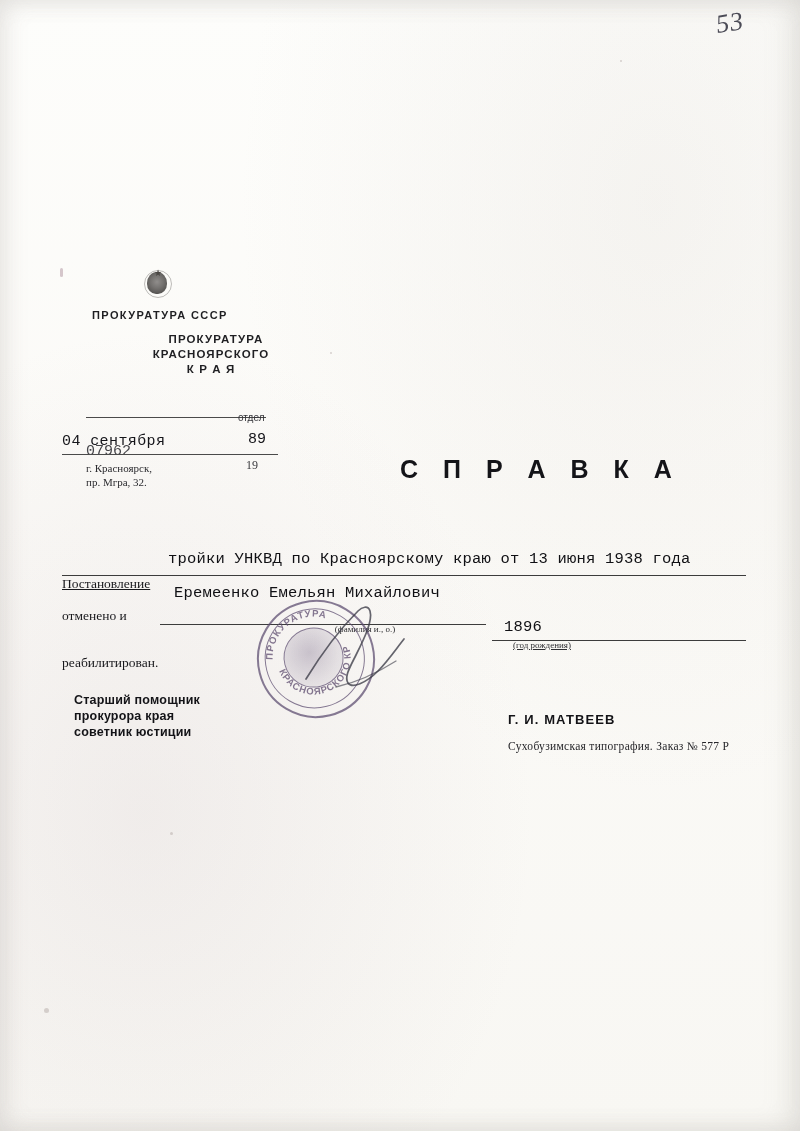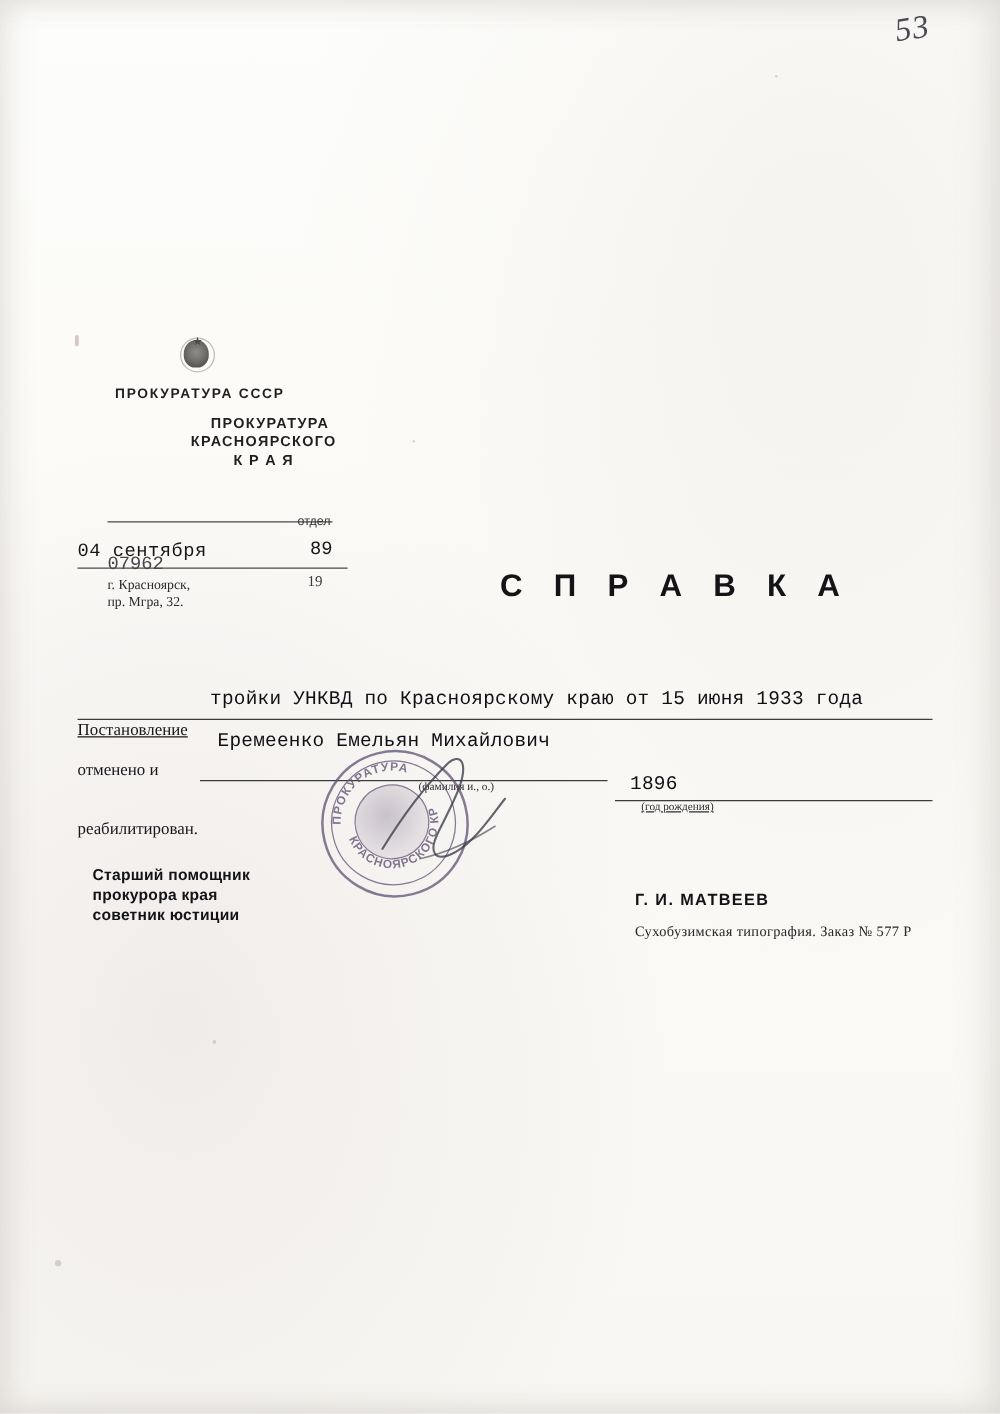--- a/index.html
+++ b/index.html
@@ -357,21 +357,21 @@
   <div id="date-rule"></div>
   <div id="city">
     <div>г. Красноярск,</div>
     <div>пр. Мгра, 32.</div>
   </div>
 
   <div id="title">С П Р А В К А</div>
 
 
   <div class="lbl" id="lbl-postanovlenie">Постановление</div>
-  <div class="typed" id="typed-troika">тройки УНКВД по Красноярскому краю от 15 июня 1933 года</div>
+  <div class="typed" id="typed-troika">тройки УНКВД по Красноярскому краю от 13 июня 1938 года</div>
   <div class="rule" id="rule-1"></div>
 
   <div class="lbl" id="lbl-otmeneno">отменено и</div>
   <div class="typed" id="typed-name">Еремеенко Емельян Михайлович</div>
   <div class="rule" id="rule-2"></div>
   <div class="tiny" id="cap-fio">(фамилия и., о.)</div>
 
   <div class="typed" id="typed-year">1896</div>
   <div class="rule" id="rule-3"></div>
   <div class="tiny" id="cap-year">(год рождения)</div>

